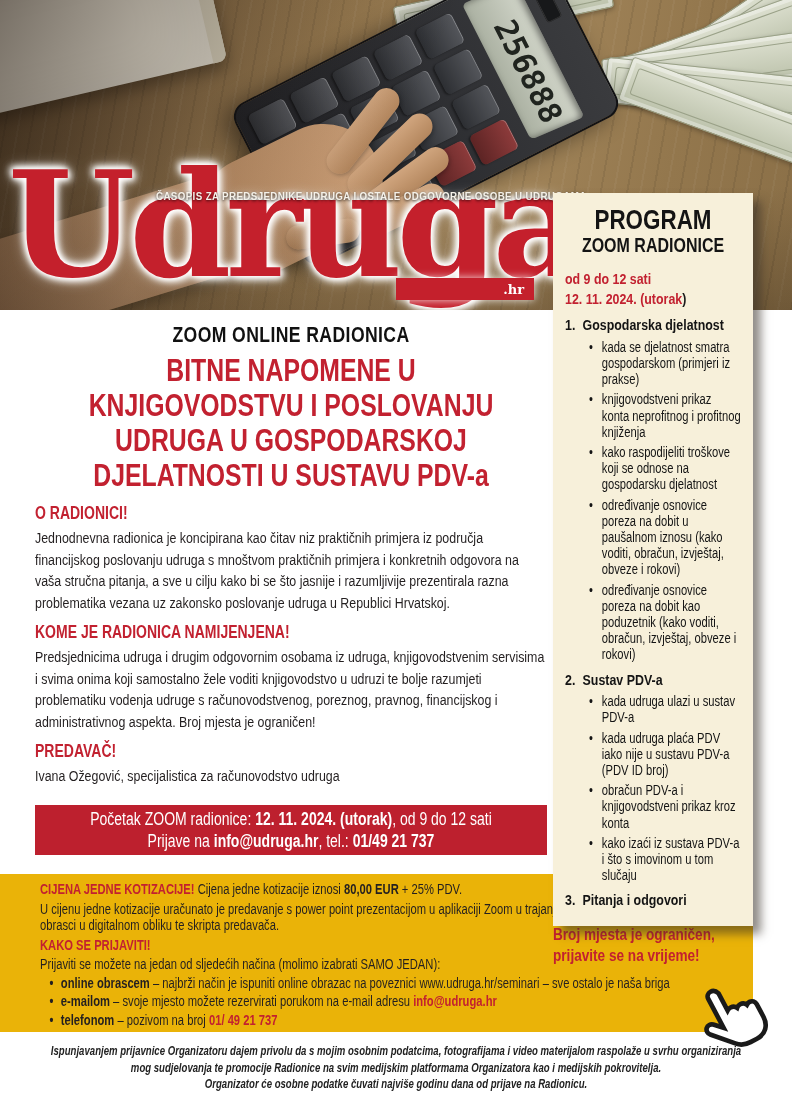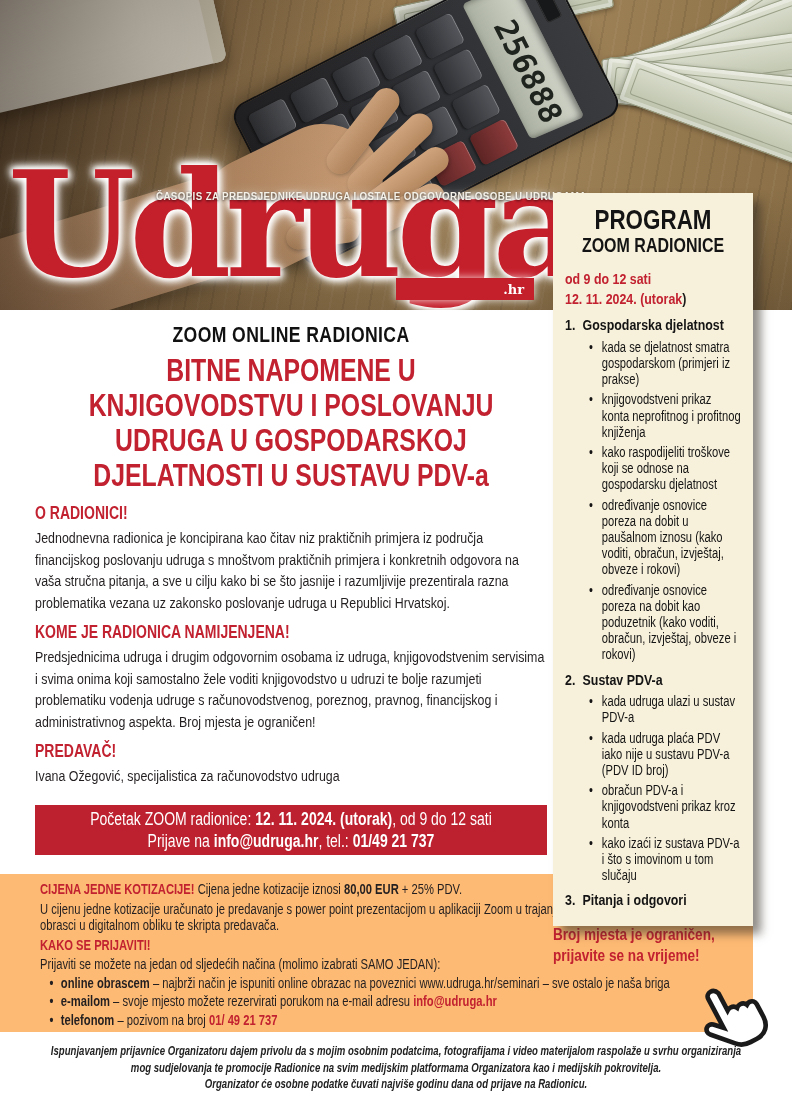--- a/index.html
+++ b/index.html
@@ -87,21 +87,21 @@
   .h-red{font-weight:bold;font-size:17.5px;color:#c22130;margin:9px 0 3px;}
   .body-p{font-size:15.5px;line-height:21.5px;color:#231f20;margin:0 0 4px;}
 
   
   .date-banner{position:absolute;left:35px;top:805px;width:512px;height:50px;background:#bd202e;}
   .date-inner{width:640px;transform:scaleX(.8);transform-origin:0 0;text-align:center;color:#fff;
         font-size:17.5px;line-height:22px;padding-top:3px;}
   .date-inner b{font-weight:bold;}
 
   
-  .gray-band{position:absolute;left:0;top:874px;width:753px;height:158px;background:#fdba74;overflow:hidden;}
+  .gray-band{position:absolute;left:0;top:874px;width:753px;height:158px;background:#eab308;overflow:hidden;}
   .band-inner{width:880px;transform:scaleX(.8);transform-origin:0 0;padding:7px 0 0 50px;
         font-size:14px;line-height:16.5px;color:#231f20;}
   .band-inner .rh{color:#c22130;font-weight:bold;}
   .band-inner p{margin:0 0 3px;}
   .band-inner .intro{margin:2px 0 2px;}
   .how-item{position:relative;padding-left:26px;margin:0 0 2px;}
   .how-item::before{content:"•";position:absolute;left:12px;top:0;font-weight:bold;}
   .redlink{color:#c22130;font-weight:bold;text-decoration:none;}
 
   

